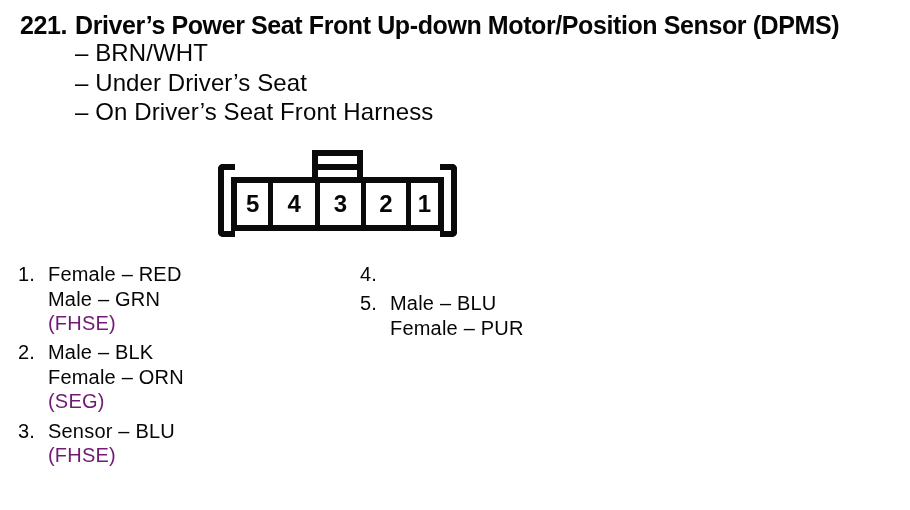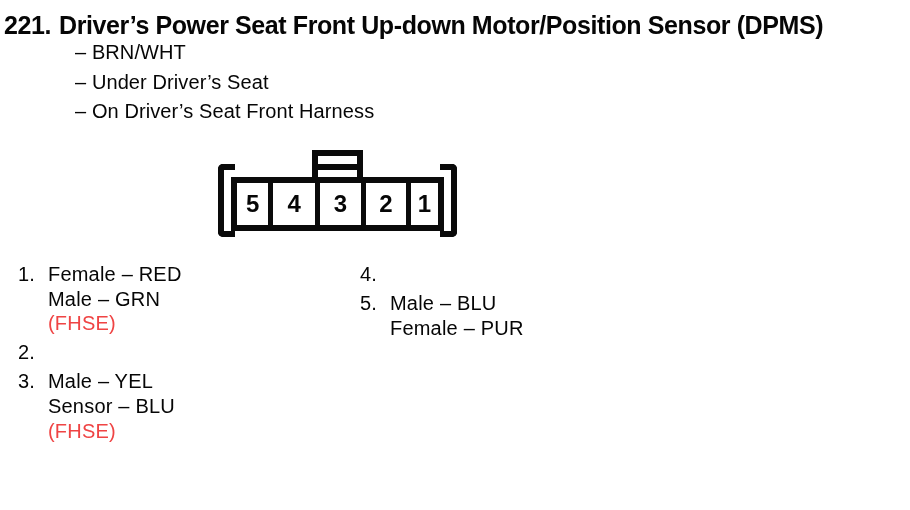--- a/index.html
+++ b/index.html
@@ -7,32 +7,32 @@
     width: 910px; height: 510px;
     background: #ffffff;
     color: #060606;
     font-family: "Liberation Sans", sans-serif;
     position: relative;
     overflow: hidden;
   }
 
   
   .header {
-    position: absolute; top: 12px; left: 4px;
+    position: absolute; top: 12px; left: 20px;
     display: flex;
     font-weight: bold; font-size: 25px; line-height: 26px;
     letter-spacing: -0.4px;
     white-space: nowrap;
   }
   .header .num { width: 55px; flex: 0 0 55px; }
 
   
   .details {
     position: absolute; top: 38px; left: 75px;
-    font-size: 20px; line-height: 29.5px;
+    font-size: 24px; line-height: 29.5px;
     letter-spacing: 0.1px;
     white-space: nowrap;
   }
 
   
   .connector { position: absolute; top: 150px; left: 218px; width: 239px; height: 90px; }
   .tab {
     position: absolute; left: 94px; top: 0;
     width: 51px; height: 29px;
     border: 6px solid #0a0a0a; border-bottom: none;
@@ -72,21 +72,21 @@
   .pin-list {
     position: absolute; top: 262px; left: 18px;
     display: flex;
     font-size: 20px; line-height: 24.6px;
     letter-spacing: 0.2px;
   }
   .pl-col { display: block; }
   .pl-col.first { width: 342px; flex: 0 0 342px; }
   .item { display: flex; margin-bottom: 4.5px; }
   .item .n { width: 30px; flex: 0 0 30px; }
-  .terminal { color: #ef4444; }
+  .terminal { color: #701a75; }
 </style>
 </head>
 <body>
 
 <div class="header">
   <div class="num">221.</div>
   <div>Driver’s Power Seat Front Up-down Motor/Position Sensor (DPMS)</div>
 </div>
 
 <div class="details">
@@ -117,26 +117,30 @@
       <div class="n">1.</div>
       <div class="lines">
         <div>Female – RED</div>
         <div>Male – GRN</div>
         <div class="terminal">(FHSE)</div>
       </div>
     </div>
 
     <div class="item">
       <div class="n">2.</div>
+      <div class="lines">
+        <div>Male – BLK</div>
+        <div>Female – ORN</div>
+        <div class="terminal">(SEG)</div>
+      </div>
     </div>
 
     <div class="item">
       <div class="n">3.</div>
       <div class="lines">
-        <div>Male – YEL</div>
         <div>Sensor – BLU</div>
         <div class="terminal">(FHSE)</div>
       </div>
     </div>
 
   </div>
   <div class="pl-col">
 
     <div class="item">
       <div class="n">4.</div>

